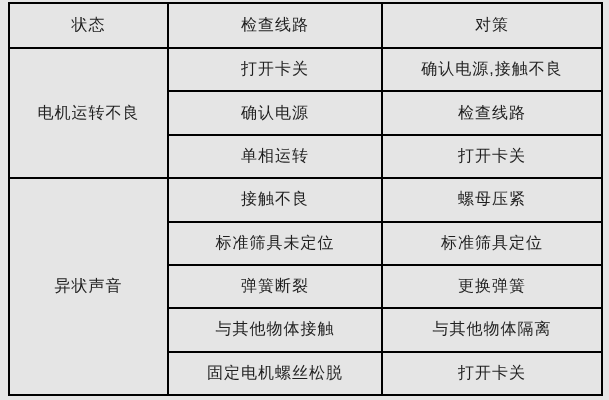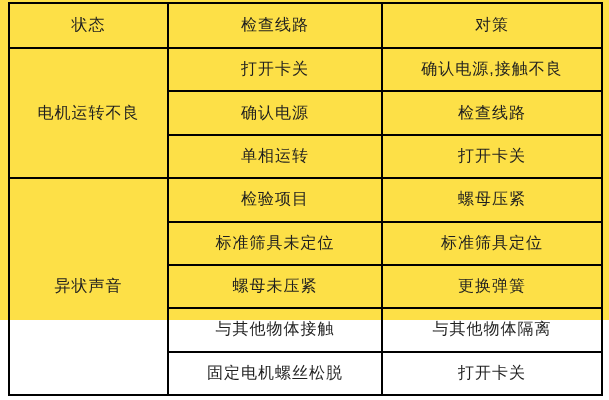--- a/index.html
+++ b/index.html
@@ -6,22 +6,22 @@
   html, body {
     width: 609px;
     height: 400px;
     background: #ffffff;
     font-family: "Liberation Sans", "DejaVu Sans", sans-serif;
     overflow: hidden;
   }
   .page {
     position: relative;
     width: 609px;
-    height: 320px;
-    background: #fde047;
+    height: 400px;
+    background: #e5e5e5;
   }
   table.troubleshoot {
     position: absolute;
     left: 8px;
     top: 2px;
     width: 593px;
     height: 394px;
     border-collapse: collapse;
     table-layout: fixed;
   }
@@ -70,29 +70,29 @@
       <tr class="r-data">
         <td>确认电源</td>
         <td>检查线路</td>
       </tr>
       <tr class="r-data">
         <td>单相运转</td>
         <td>打开卡关</td>
       </tr>
       <tr class="r-data">
         <td rowspan="5">异状声音</td>
-        <td>检验项目</td>
+        <td>接触不良</td>
         <td>螺母压紧</td>
       </tr>
       <tr class="r-data">
         <td>标准筛具未定位</td>
         <td>标准筛具定位</td>
       </tr>
       <tr class="r-data">
-        <td>螺母未压紧</td>
+        <td>弹簧断裂</td>
         <td>更换弹簧</td>
       </tr>
       <tr class="r-data">
         <td>与其他物体接触</td>
         <td>与其他物体隔离</td>
       </tr>
       <tr class="r-data">
         <td>固定电机螺丝松脱</td>
         <td>打开卡关</td>
       </tr>

